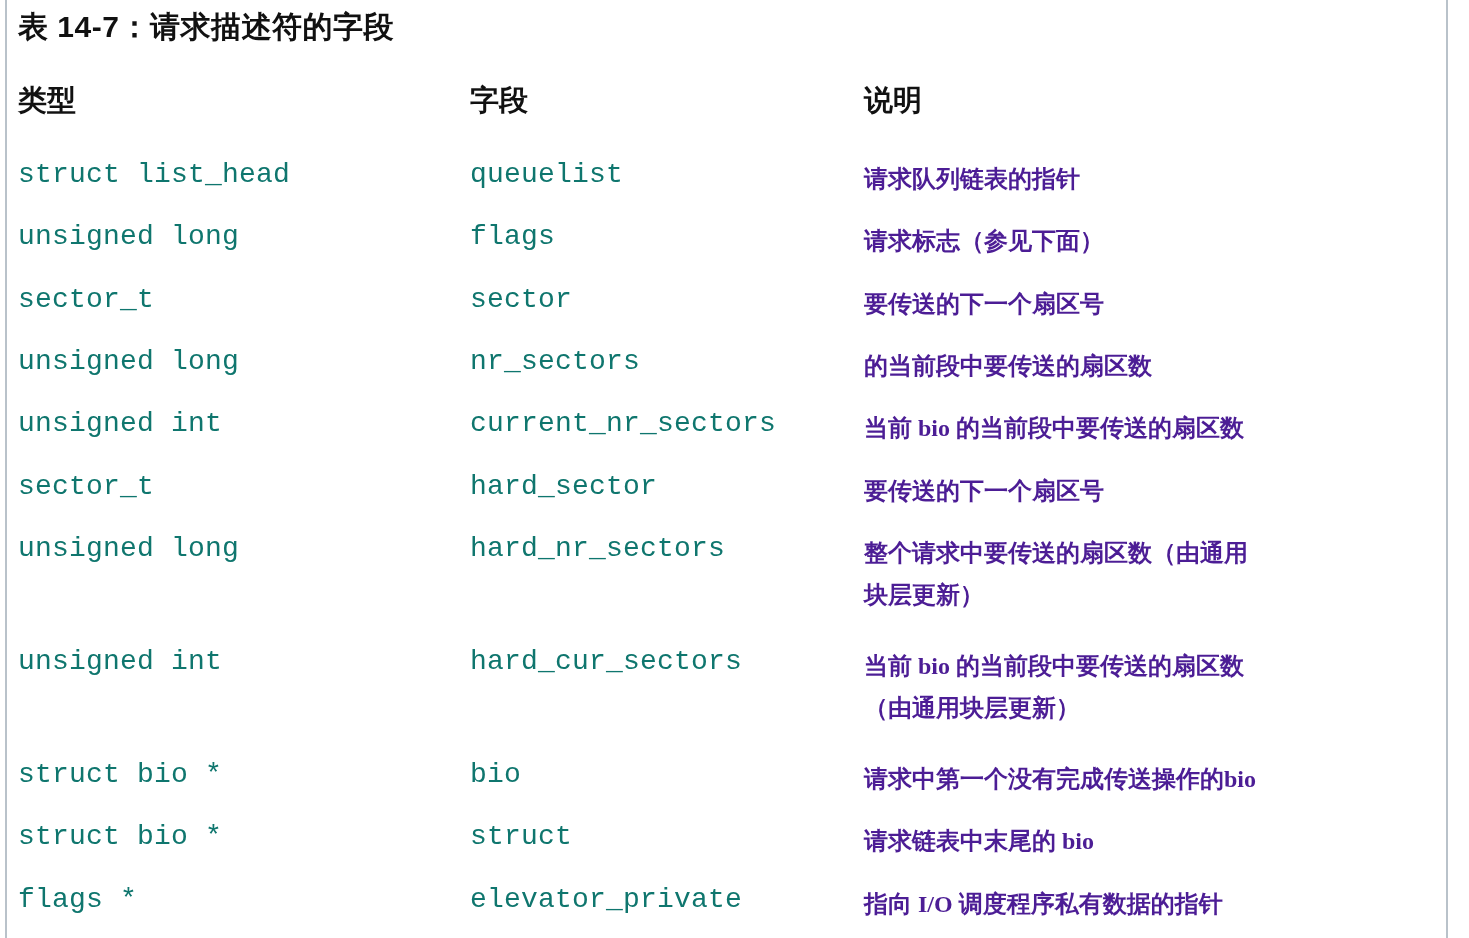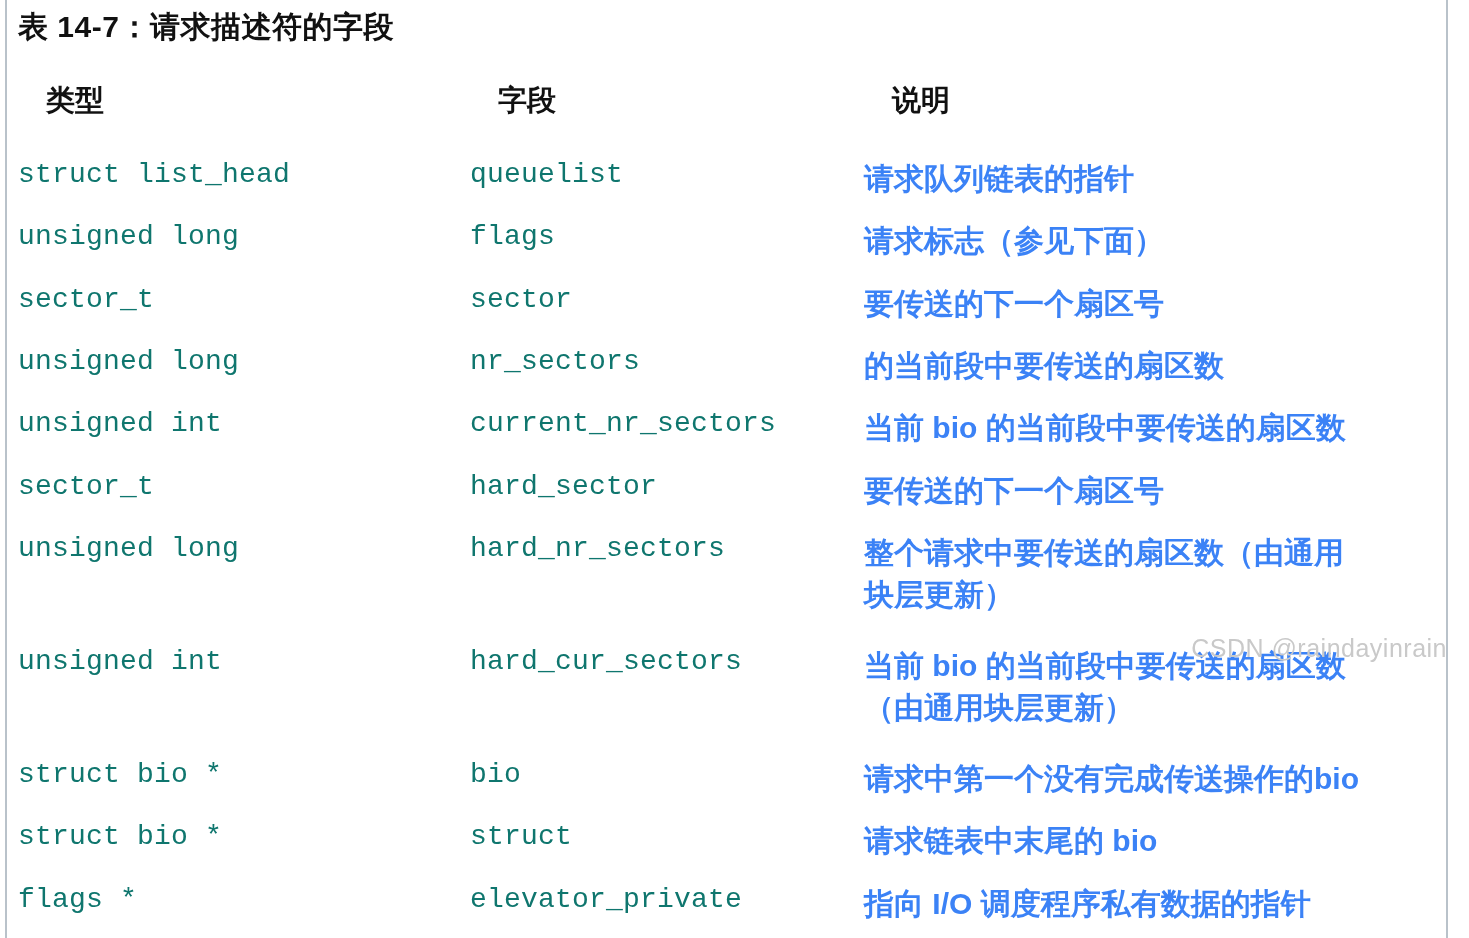--- a/index.html
+++ b/index.html
@@ -75,38 +75,37 @@
   .col-desc  { left: 864px; width: 580px; }
 
   
   .hdr .cell {
     font-family: "Liberation Sans", sans-serif;
     font-weight: bold;
     font-size: 29px;
     line-height: 36px;
     color: #111111;
     white-space: nowrap;
-    margin-left: 28px;
   }
 
   
   .mono {
     font-family: "Liberation Mono", monospace;
     font-size: 28px;
     line-height: 34px;
     color: #0f766e;
     white-space: pre;
     letter-spacing: 0.2px;
   }
   .desc {
-    font-family: Liberation Sans, sans-serif;
+    font-family: Liberation Serif, serif;
     font-weight: bold;
-    font-size: 30px;
+    font-size: 24px;
     line-height: 42px;
-    color: #3b82f6;
+    color: #4c1d95;
     white-space: pre-line;
     letter-spacing: 0px;
   }
 
   
   .watermark {
     position: absolute;
     right: 22px;
     bottom: 14px;
     font-family: "Liberation Sans", sans-serif;
@@ -201,16 +200,15 @@
       </div>
 
       <div class="row" style="top:883px;">
         <div class="cell col-type mono">flags *</div>
         <div class="cell col-field mono">elevator_private</div>
         <div class="cell col-desc desc">指向 I/O 调度程序私有数据的指针</div>
       </div>
 
     </div>
 
-    <div class="watermark">CSDN @raindayinrain</div>
 
   </div>
 </div>
 
 </body></html>

